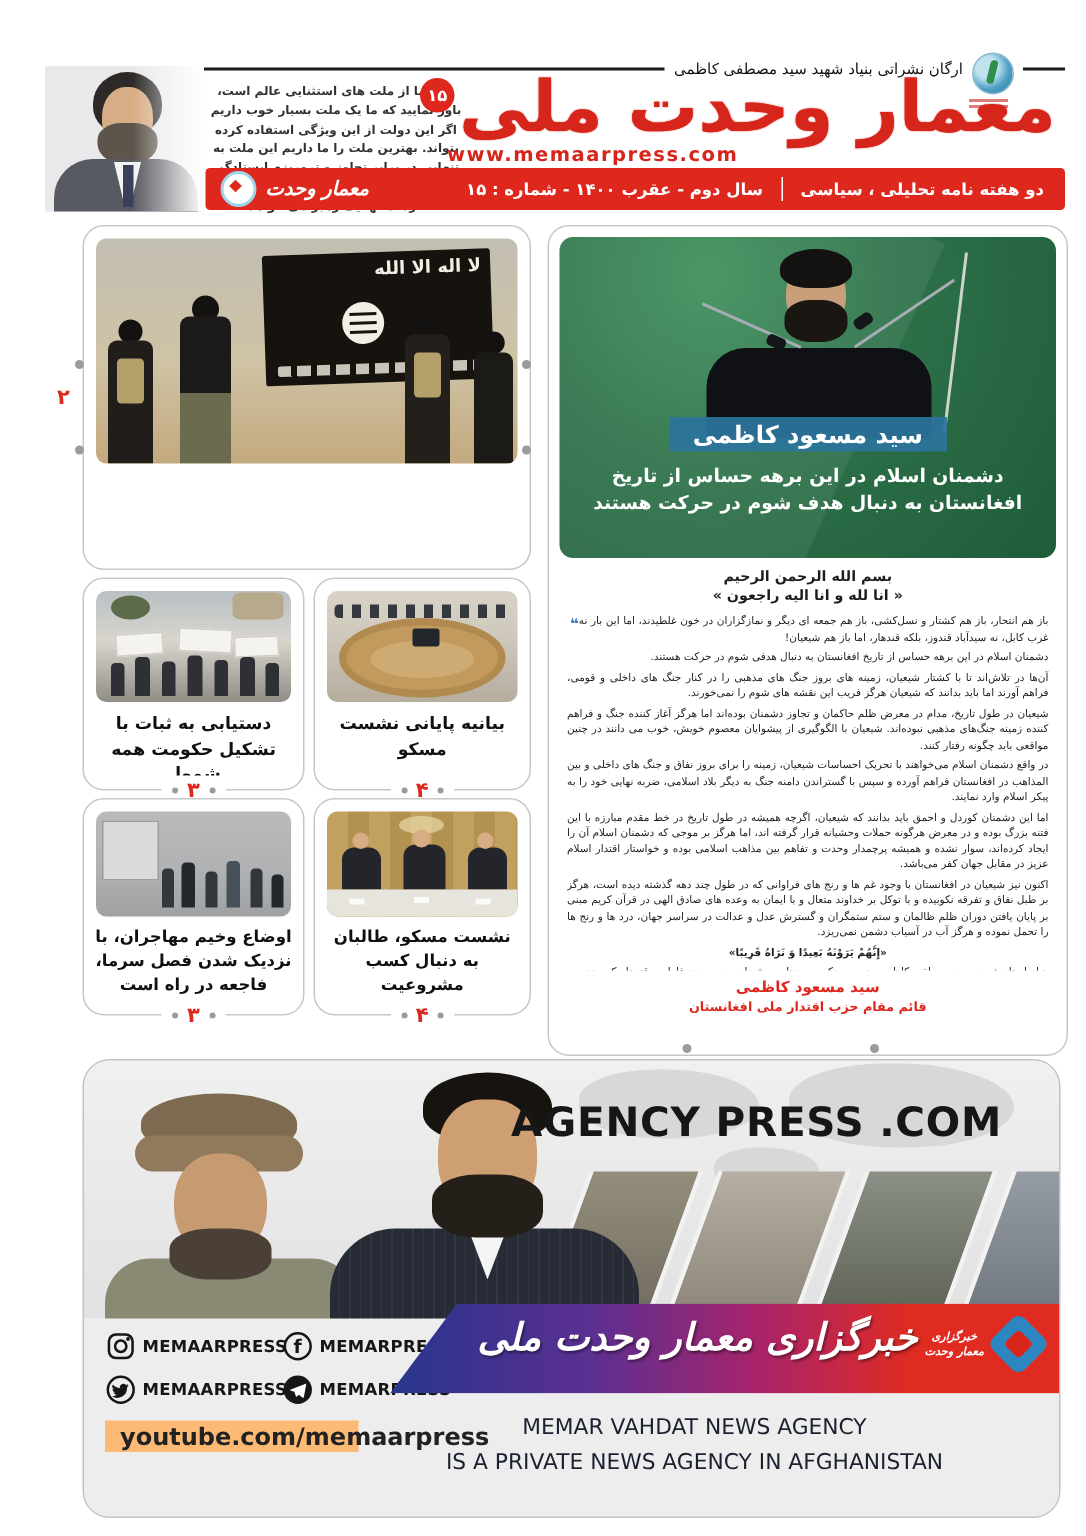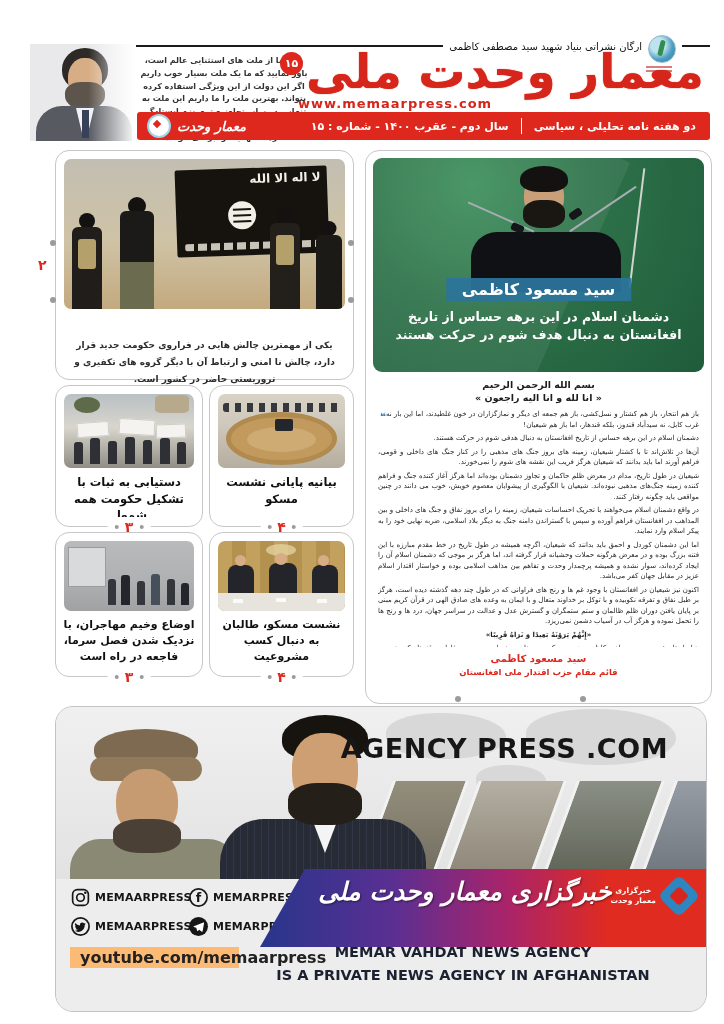--- a/index.html
+++ b/index.html
@@ -155,30 +155,30 @@
   .strip{position:absolute;top:-12px;bottom:-6px;transform:skewX(-20deg);border:3px solid #f2f2f2;}
   .banner-bottom{position:absolute;left:0;right:0;top:172px;bottom:0;background:#ededee;}
 
   .social{position:absolute;left:14px;top:8px;width:250px;display:grid;grid-template-columns:118px 132px;row-gap:8px;}
   .soc{display:flex;align-items:center;gap:4px;font-size:11px;font-weight:bold;color:#161616;letter-spacing:.2px;}
   .soc svg{flex:0 0 auto;}
   .urlbar{position:absolute;left:14px;width:169px;height:21px;background:#fdba74;color:#222;font-size:16px;
         font-weight:bold;line-height:21px;padding-left:10px;box-sizing:border-box;}
   #ytbar{top:68px;} #webbar{top:95px;}
 
-  .band{position:absolute;left:204px;top:-10px;right:-2px;height:78px;
+  .band{position:absolute;left:204px;top:-10px;right:-2px;height:60px;
         background:linear-gradient(90deg,#27368c 0%,#5b2f92 30%,#a9246a 55%,#e02b20 78%,#e02b20 100%);
         clip-path:polygon(10% 0,100% 0,100% 100%,0 100%);}
   .band-title{position:absolute;left:40px;top:8px;width:330px;text-align:center;color:#fff;direction:rtl;
         font-size:25px;font-weight:bold;font-style:italic;text-shadow:1px 1px 2px rgba(0,0,0,.45);white-space:nowrap;}
   .band-logo{position:absolute;right:14px;top:12px;display:flex;align-items:center;gap:8px;}
   .band-emblem{width:30px;height:30px;background:#2e86c1;transform:rotate(45deg);border-radius:6px;position:relative;}
   .band-emblem:after{content:"";position:absolute;left:8px;top:8px;width:14px;height:14px;background:#d8261c;border-radius:3px;}
-  .band-logo-text{color:#fff;font-size:7.5px;font-weight:bold;direction:rtl;text-align:center;line-height:1.4;}
-  .agency-en{position:absolute;left:170px;right:6px;top:62px;text-align:center;color:#1c2130;font-weight:bold;
+  .band-logo-text{color:#fff;font-size:7.5px;font-weight:bold;direction:rtl;text-align:center;line-height:1.4;font-style:italic;}
+  .agency-en{position:absolute;left:170px;right:6px;top:62px;text-align:center;color:#1c2130;font-weight:normal;
         font-size:14.5px;line-height:1.6;}
 </style>
 </head>
 <body>
 
 <div id="page">
 
   <div class="org-row">
     <div class="org-line" style="flex:1"></div>
     <div class="org-text">ارگان نشراتی بنیاد شهید سید مصطفی کاظمی</div>
@@ -237,21 +237,20 @@
       <div class="militant" style="right:16%;width:30px;height:100px;">
         <div class="head" style="width:16px;height:16px;"></div>
         <div class="body" style="background:#23201c;"></div>
           <div class="vest"></div>
       </div>
       <div class="militant" style="right:1%;width:26px;height:88px;">
         <div class="head" style="width:15px;height:15px;"></div>
         <div class="body" style="background:#1c1a17;"></div>
       </div>
     </div>
-    <div class="headline" style="position:absolute;left:12px;right:12px;top:186px;font-size:9px;line-height:1.9;color:#2b2b2b;">یکی از مهمترین چالش هایی در فراروی حکومت جدید قرار دارد، چالش نا امنی و ارتباط آن با دیگر گروه های تکفیری و تروریستی حاضر در کشور است.</div>
   </div>
   <div class="sidedot" style="left:50px;top:240px;"></div>
   <div class="sidedot" style="left:50px;top:297px;"></div>
   <div class="sidedot" style="left:348px;top:240px;"></div>
   <div class="sidedot" style="left:348px;top:297px;"></div>
   <div class="sidenum" style="left:38px;top:257px;">۲</div>
 
   <div class="card" id="card2">
     <div class="photo smallphoto ph-protest">
       <div class="blob" style="left:8%;top:4%;width:26px;height:16px;background:#5d6b4a;"></div>

